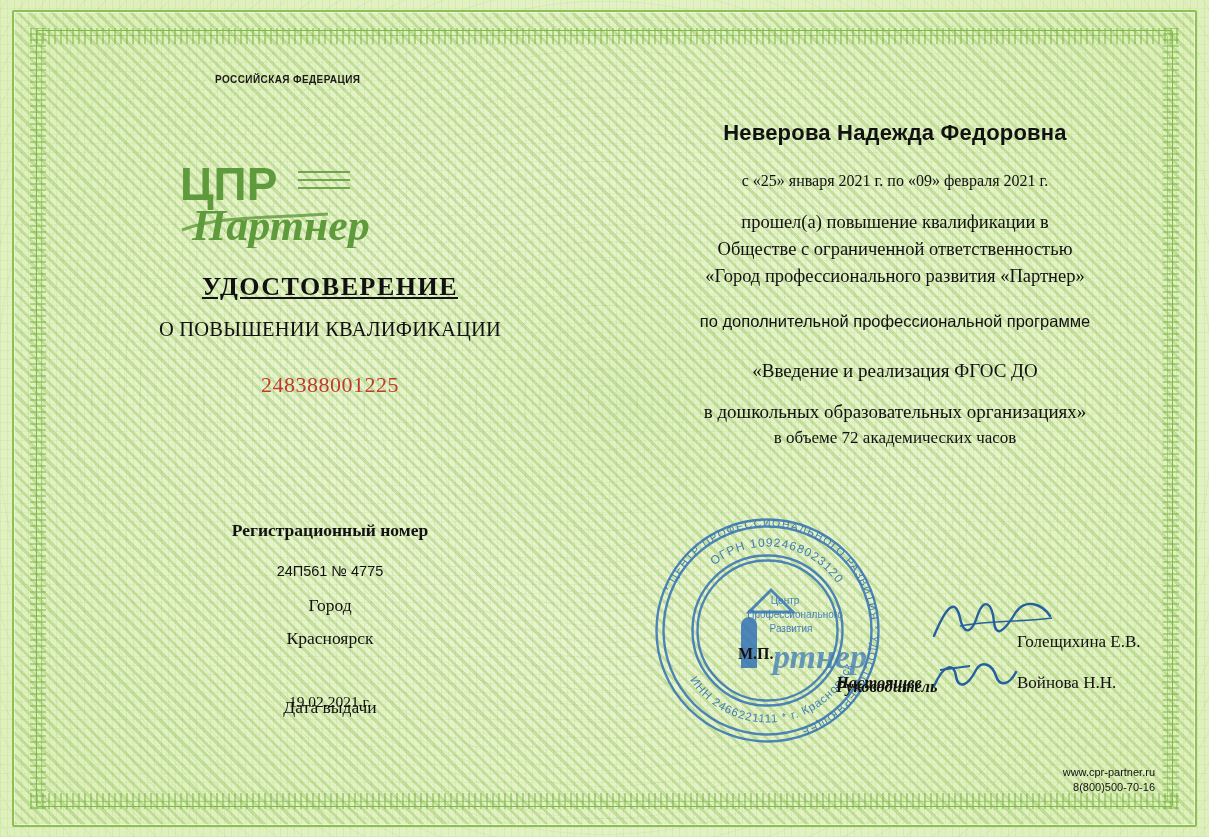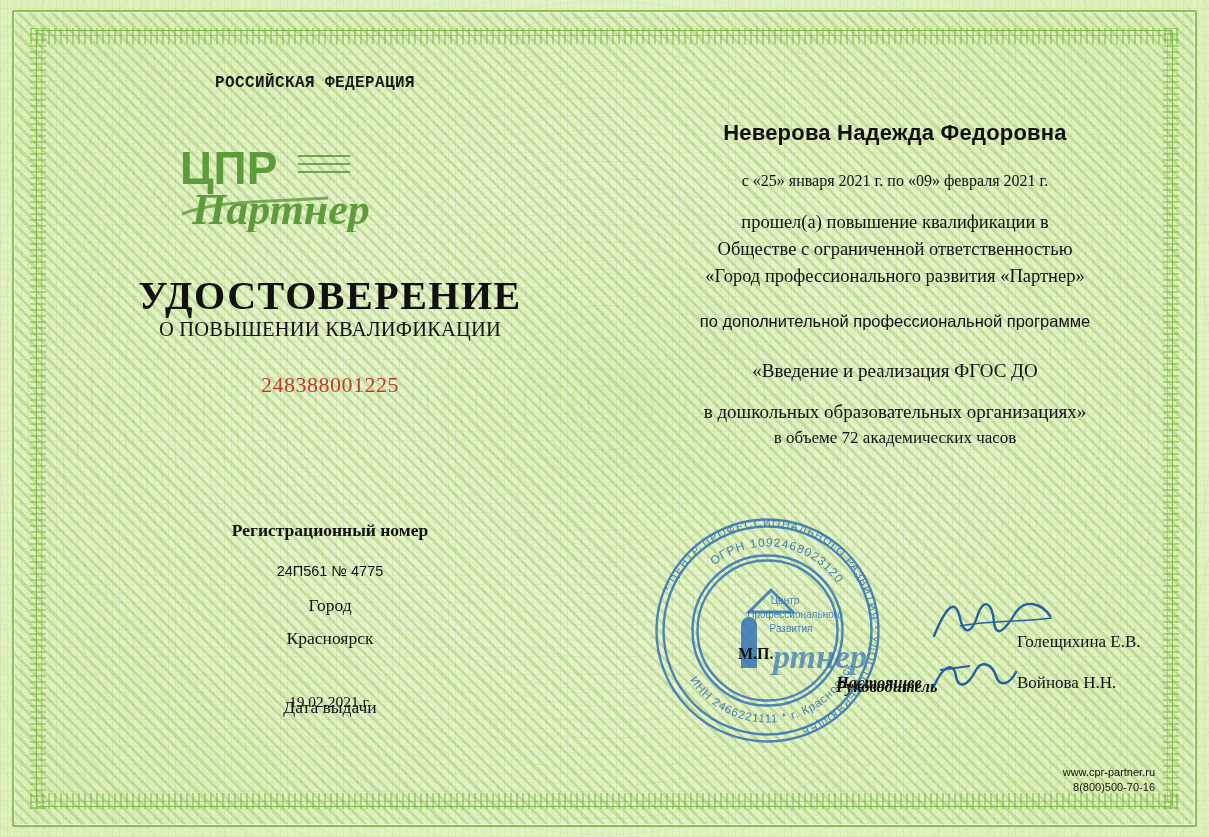--- a/index.html
+++ b/index.html
@@ -79,43 +79,44 @@
 
   .content {
     position: absolute;
     inset: 0;
   }
 
   
   .rf-line {
     position: absolute;
     left: 215px; top: 74px;
-    font-family: Liberation Mono, monospace;
-    font-size: 16px;
+    font-family: Liberation Sans, sans-serif;
+    font-size: 10px;
     font-weight: bold;
     letter-spacing: .4px;
     color: #1a1a1a;
   }
   .logo {
     position: absolute;
-    left: 178px; top: 140px;
+    left: 178px; top: 156px;
     width: 270px; height: 92px;
     color: #5f9a3c;
   }
   .logo svg { display:block; }
 
   .title-main {
     position: absolute;
     left: 120px; top: 272px;
     width: 420px;
     text-align: center;
-    font-size: 40px;
+    font-size: 26px;
     font-weight: bold;
     letter-spacing: 1.5px;
     color: #111;
+    text-decoration: underline;
   }
   .title-sub {
     position: absolute;
     left: 120px; top: 318px;
     width: 420px;
     text-align: center;
     font-size: 20.5px;
     letter-spacing: .2px;
     color: #111;
   }

